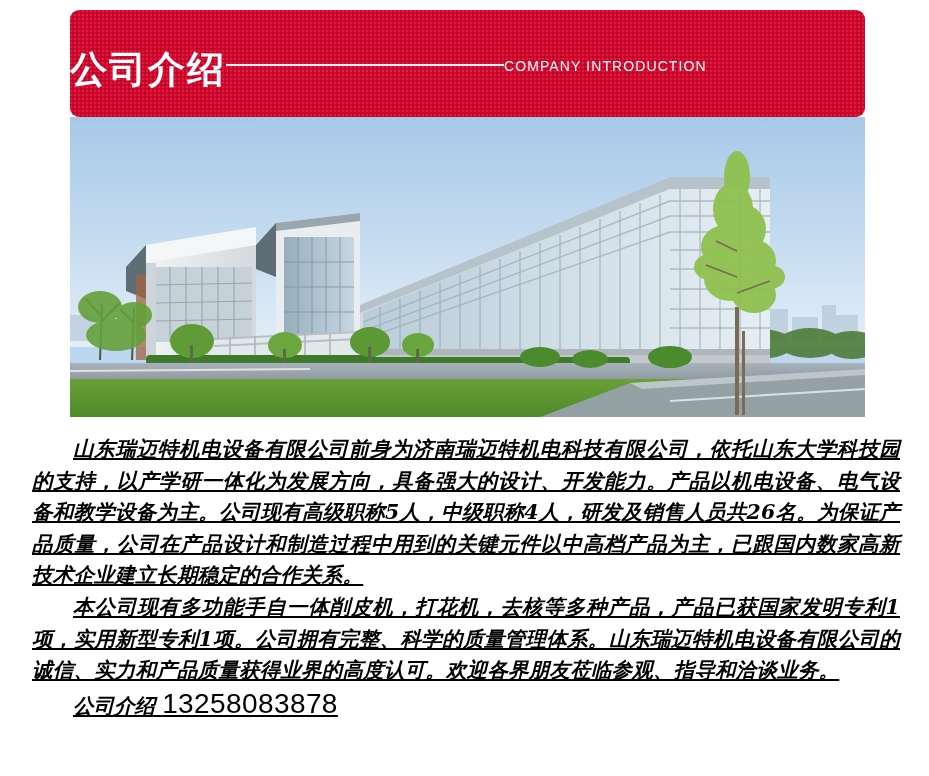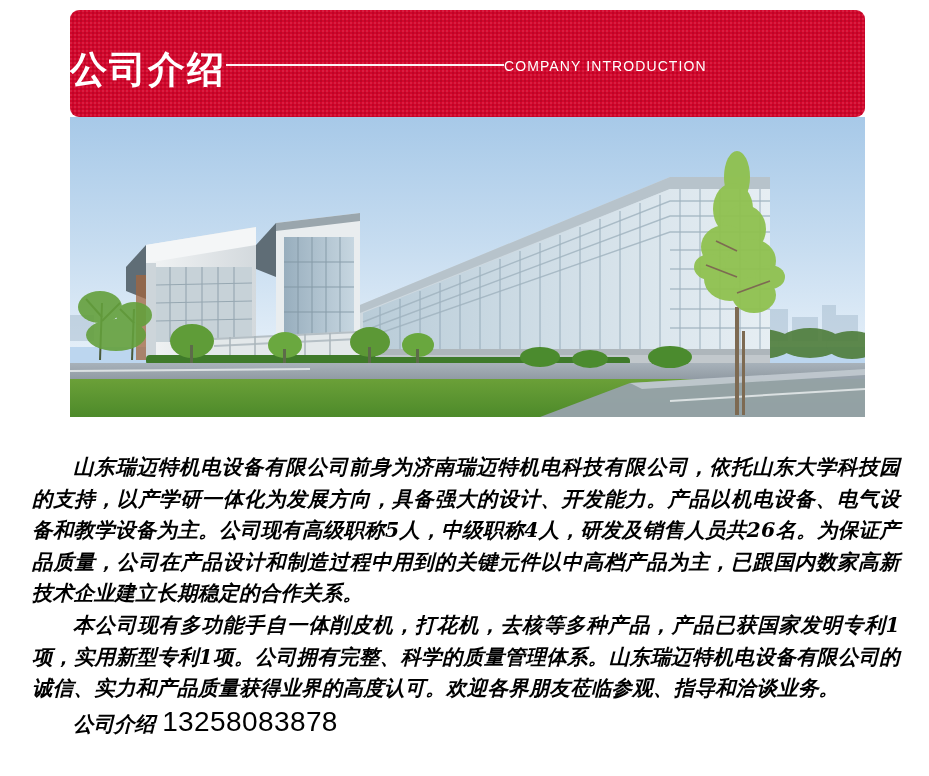--- a/index.html
+++ b/index.html
@@ -77,22 +77,23 @@
     height: 300px;
     overflow: hidden;
     background: #bcd6ef;
   }
   .photo svg { display: block; width: 795px; height: 300px; }
 
   
   .body-text {
     position: absolute;
     left: 32px;
-    top: 452px;
+    top: 434px;
     width: 868px;
+    text-decoration: underline;
   }
   .para {
     margin: 0;
     color: #000000;
     font-family: "DejaVu Serif", "Liberation Serif", serif;
     font-size: 20.5px;
     line-height: 31.6px;
     text-align: justify;
     text-justify: inter-ideograph;
     font-style: italic;

